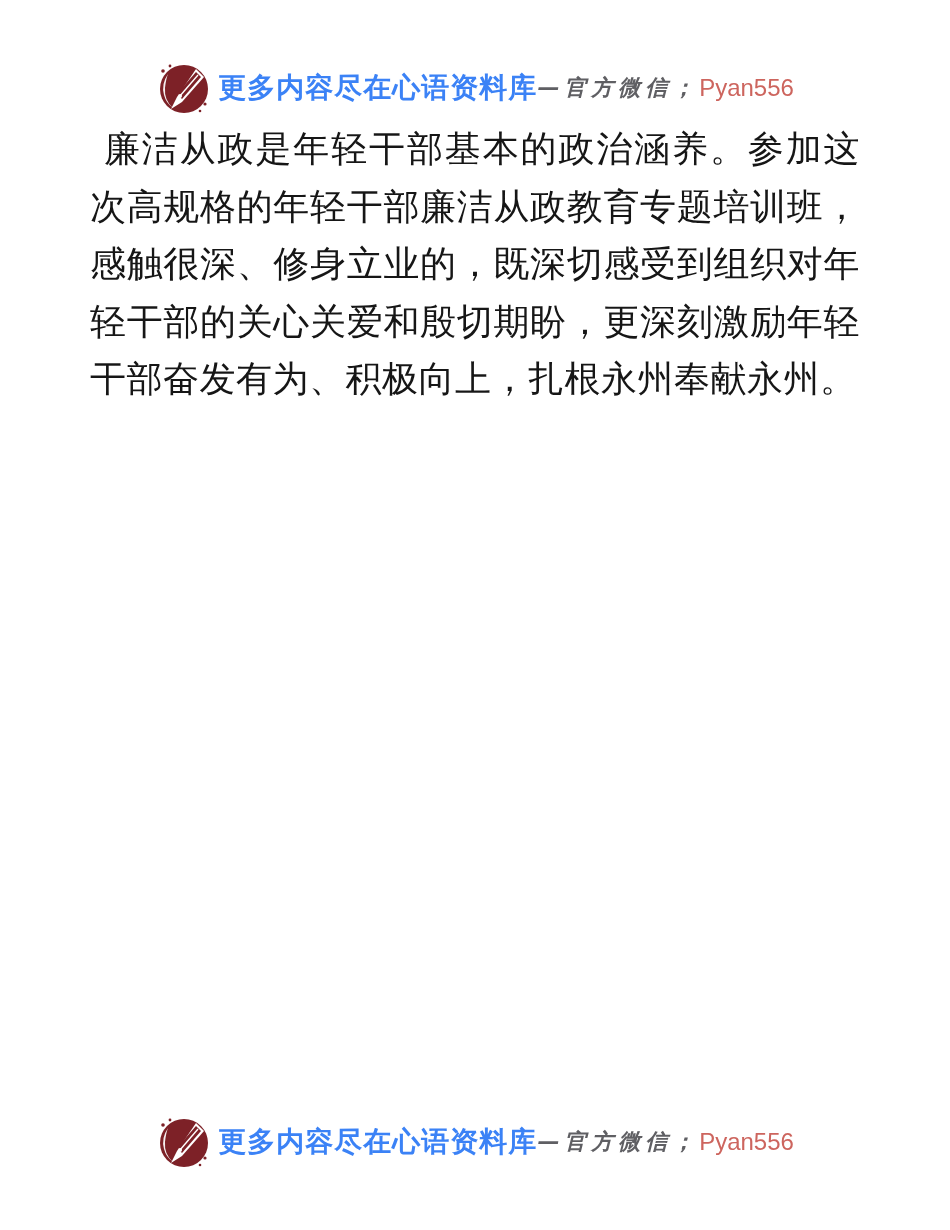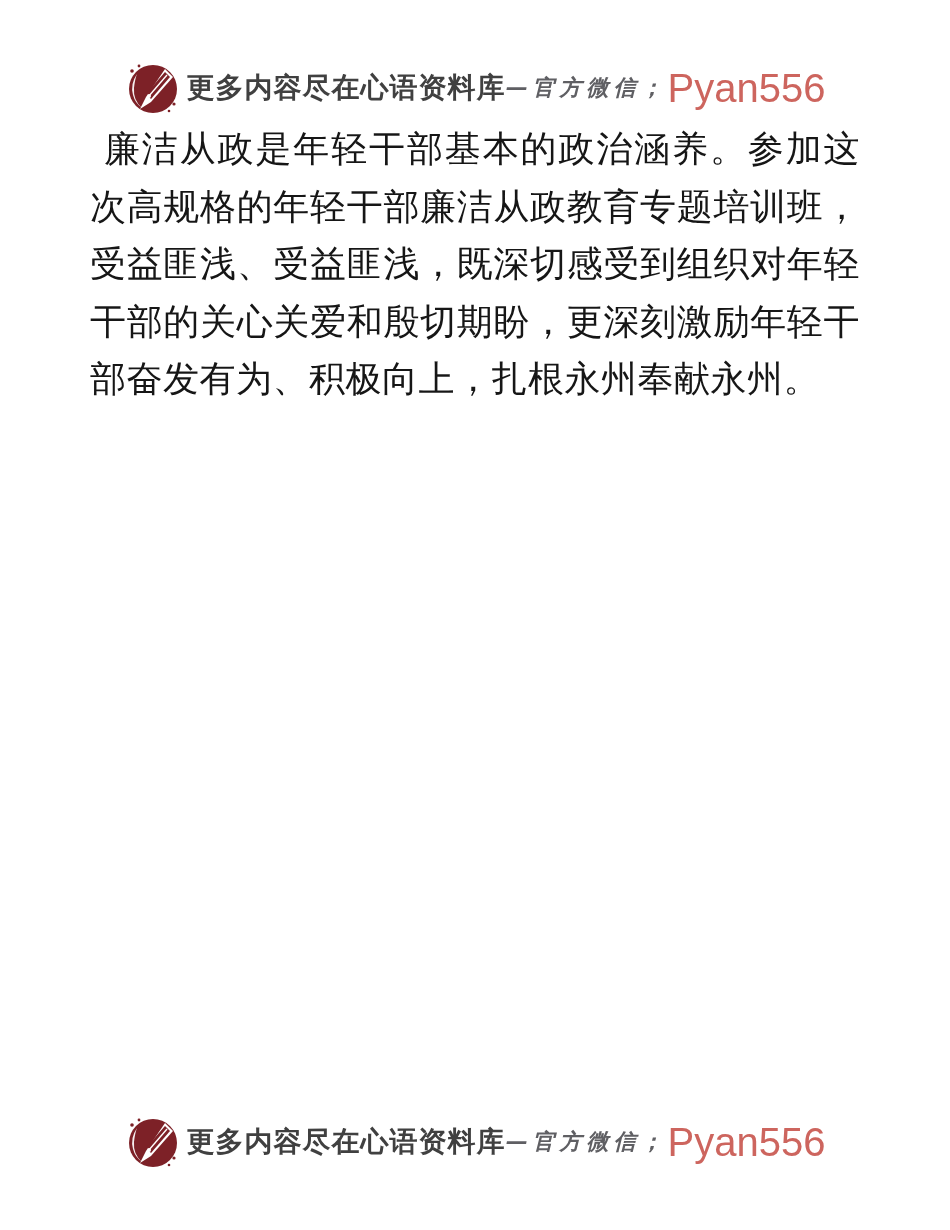--- a/index.html
+++ b/index.html
@@ -22,35 +22,35 @@
   }
   .watermark-top { top: 60px; }
   .watermark-bottom { top: 1114px; }
   .wm-logo {
     width: 54px;
     height: 56px;
     margin-right: 8px;
     flex: 0 0 auto;
   }
   .wm-brand {
-    color: #404040;
+    color: #3b82f6;
     font-size: 28px;
     letter-spacing: 1px;
     font-weight: bold;
   }
   .wm-label {
     color: #5f5f63;
     font-size: 22px;
     font-style: italic;
     letter-spacing: 5px;
     font-weight: bold;
   }
   .wm-id {
     color: #cd655e;
-    font-size: 40px;
+    font-size: 24px;
     font-family: "Liberation Sans", "DejaVu Sans", sans-serif;
   }
   .content {
     position: absolute;
     left: 90px;
     top: 120px;
     width: 770px;
     color: #161616;
   }
   .content p {
@@ -80,21 +80,21 @@
     <circle cx="14" cy="6" r="1.4" fill="#7d2127"></circle>
     <circle cx="49" cy="44" r="1.6" fill="#7d2127"></circle>
     <circle cx="44" cy="51" r="1.3" fill="#7d2127"></circle>
   </svg>
   <span class="wm-brand">更多内容尽在心语资料库</span>
   <span class="wm-label">—官方微信；</span>
   <span class="wm-id">Pyan556</span>
 </div>
 
 <div class="content">
-  <p>廉洁从政是年轻干部基本的政治涵养。参加这次高规格的年轻干部廉洁从政教育专题培训班，受益匪浅、受益匪浅，既深切感受到组织对年轻干部的关心关爱和殷切期盼，更深刻激励年轻干部奋发有为、积极向上，扎根永州奉献永州。</p>
+  <p>廉洁从政是年轻干部基本的政治涵养。参加这次高规格的年轻干部廉洁从政教育专题培训班，感触很深、修身立业的，既深切感受到组织对年轻干部的关心关爱和殷切期盼，更深刻激励年轻干部奋发有为、积极向上，扎根永州奉献永州。</p>
 </div>
 
 <div class="watermark watermark-bottom">
   <svg class="wm-logo" viewBox="0 0 54 56" aria-hidden="true">
     <circle cx="28" cy="29" r="24" fill="#7d2127"></circle>
     <path d="M12 14 Q5 24 8 35 Q10 43 17 48 Q8 40 9 28 Q10 19 12 14 Z" fill="#ffffff" opacity="0.92"></path>
     <path d="M40 9 L48 17 L26 42 L15 49 L21 37 Z" fill="#ffffff"></path>
     <path d="M40 12 L45 17 L26 39 L21 34 Z" fill="#7d2127"></path>
     <line x1="23.5" y1="36.5" x2="42" y2="15" stroke="#ffffff" stroke-width="1.4"></line>
     <circle cx="24" cy="36" r="2" fill="#ffffff"></circle>

